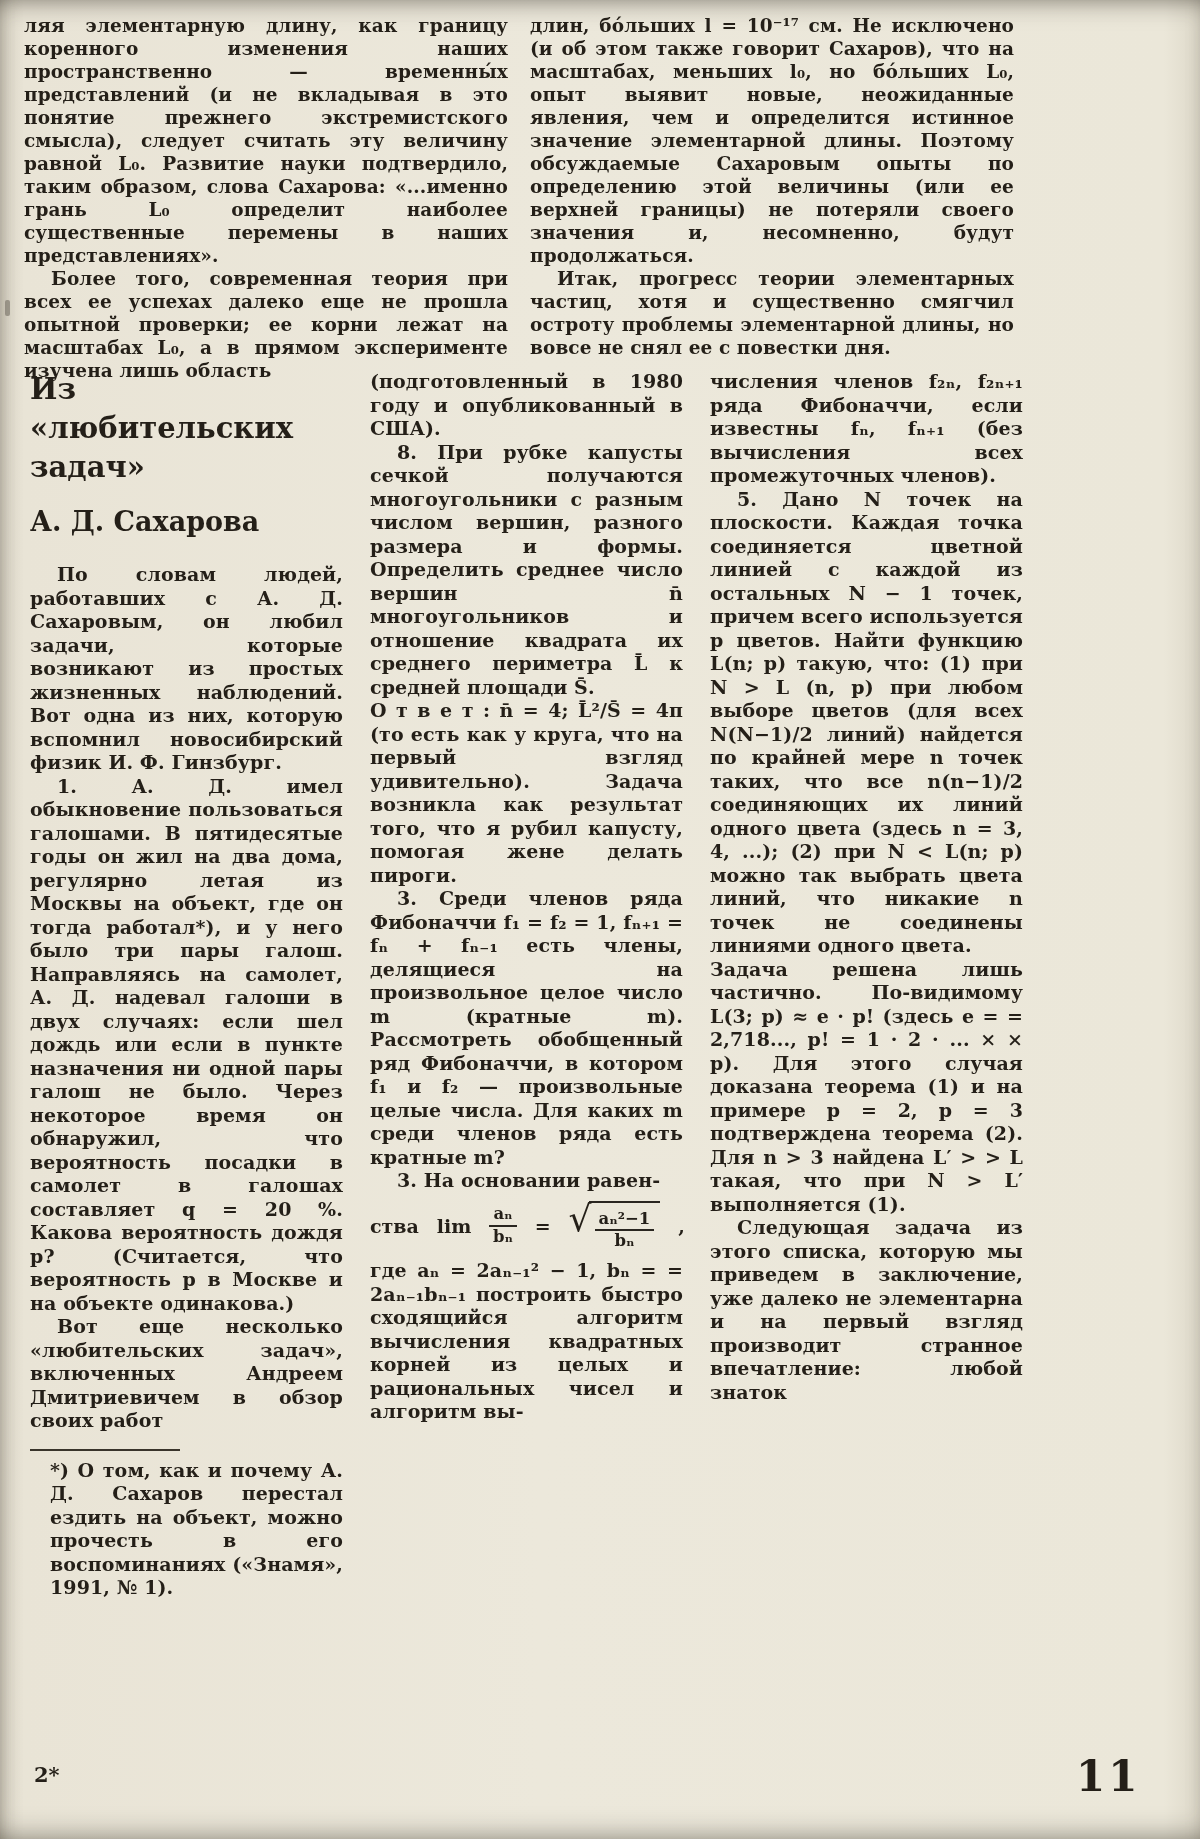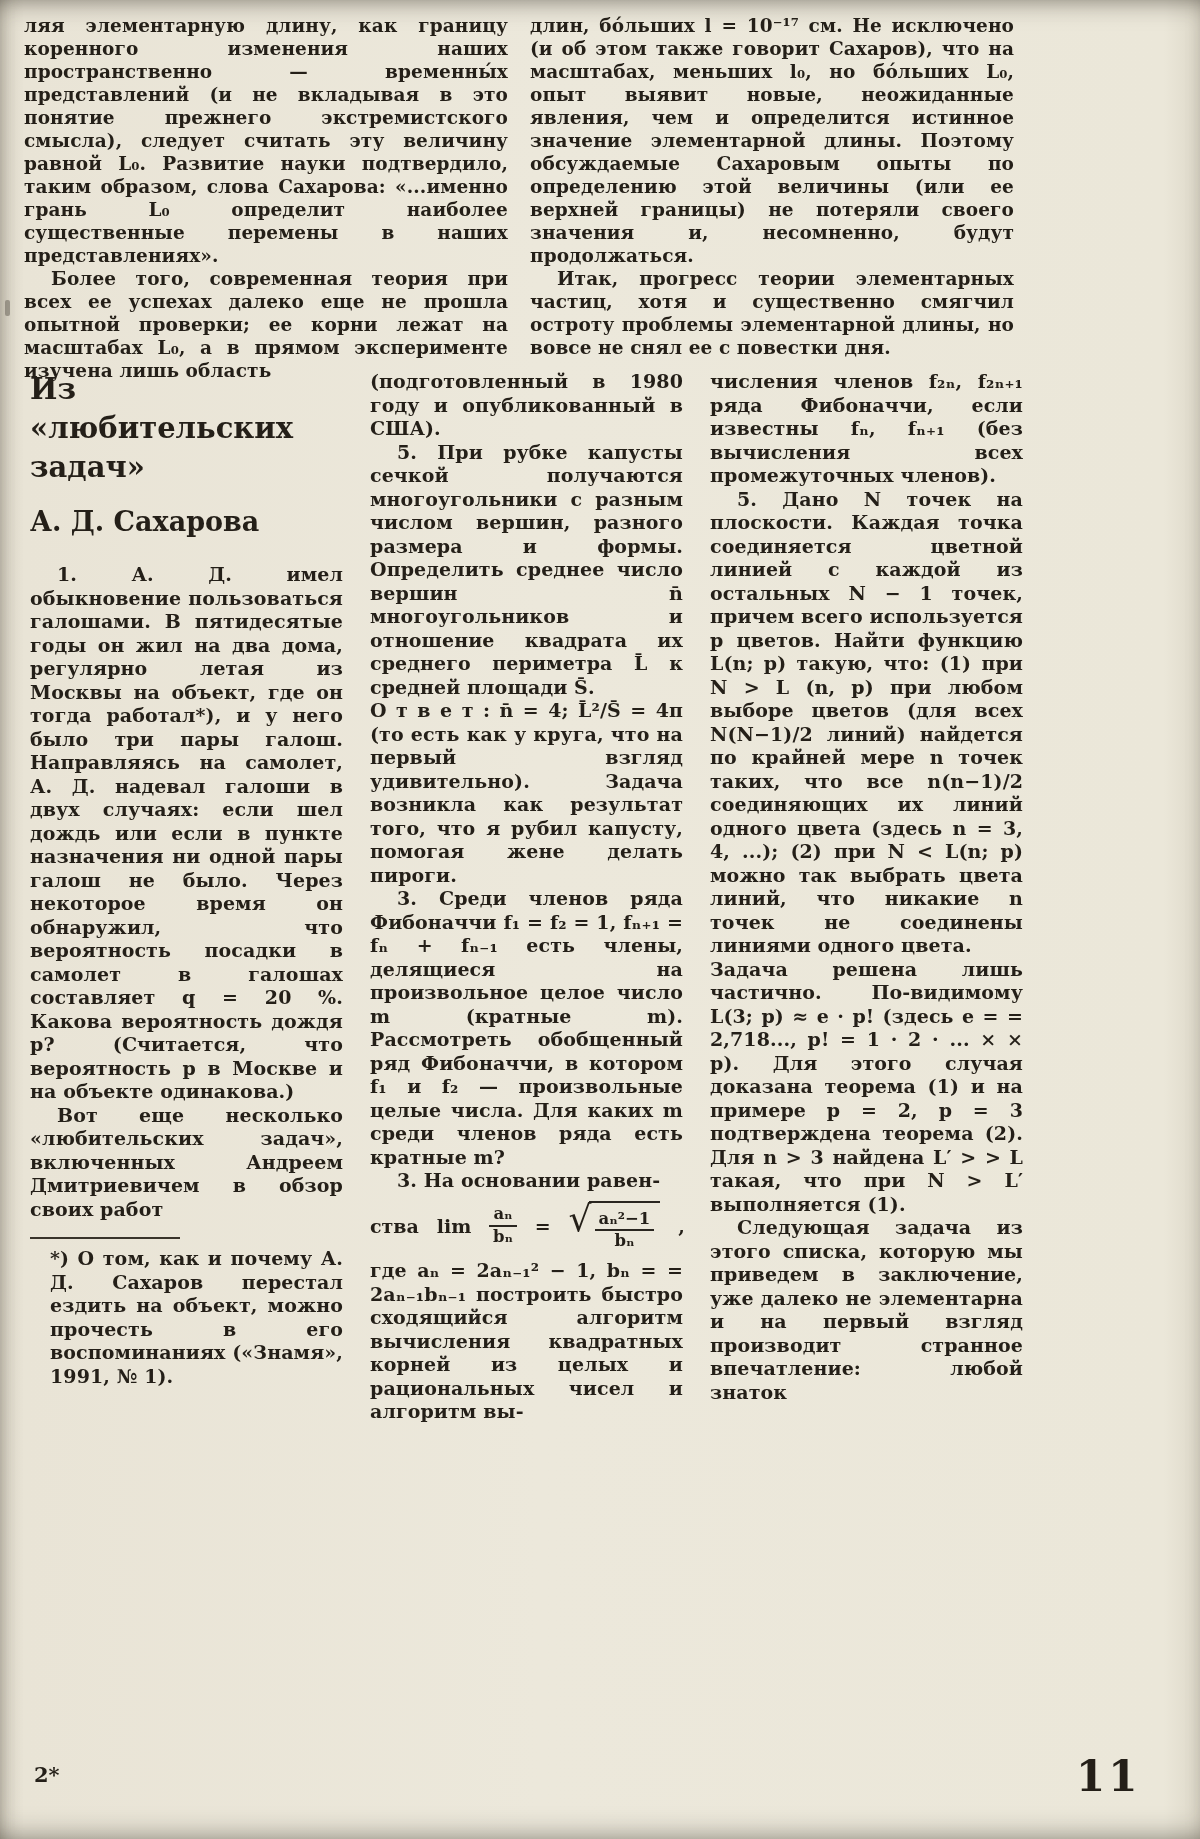--- a/index.html
+++ b/index.html
@@ -69,29 +69,30 @@
   </div>
 
   <div class="article">
 
     <div class="acol">
       <div class="title">
         <span>Из «любительских</span>
         <span>задач»</span>
       </div>
       <div class="subtitle">А. Д. Сахарова</div>
+      <p class="indent">По словам людей, работавших с А. Д. Сахаровым, он любил задачи, которые возникают из простых жизненных наблюдений. Вот одна из них, которую вспомнил новосибирский физик И. Ф. Гинзбург.</p>
       <p class="indent">1. А. Д. имел обыкновение пользоваться галошами. В пятидесятые годы он жил на два дома, регулярно летая из Москвы на объект, где он тогда работал*), и у него было три пары галош. Направляясь на самолет, А. Д. надевал галоши в двух случаях: если шел дождь или если в пункте назначения ни одной пары галош не было. Через некоторое время он обнаружил, что вероятность посадки в самолет в галошах составляет q = 20 %. Какова вероятность дождя p? (Считается, что вероятность p в Москве и на объекте одинакова.)</p>
       <p class="indent">Вот еще несколько «любительских задач», включенных Андреем Дмитриевичем в обзор своих работ</p>
       <div class="fn-rule"></div>
       <p class="footnote">*) О том, как и почему А. Д. Сахаров перестал ездить на объект, можно прочесть в его воспоминаниях («Знамя», 1991, № 1).</p>
     </div>
 
     <div class="acol">
       <p>(подготовленный в 1980 году и опубликованный в США).</p>
-      <p class="indent">5. При рубке капусты сечкой получаются многоугольники с разным числом вершин, разного размера и формы. Определить среднее число вершин n̄ многоугольников и отношение квадрата их среднего периметра L̄ к средней площади S̄.</p>
+      <p class="indent">8. При рубке капусты сечкой получаются многоугольники с разным числом вершин, разного размера и формы. Определить среднее число вершин n̄ многоугольников и отношение квадрата их среднего периметра L̄ к средней площади S̄.</p>
       <p>О т в е т :  n̄ = 4;  L̄²/S̄ = 4π (то есть как у круга, что на первый взгляд удивительно). Задача возникла как результат того, что я рубил капусту, помогая жене делать пироги.</p>
       <p class="indent">3. Среди членов ряда Фибоначчи f₁ = f₂ = 1, fₙ₊₁ = fₙ + fₙ₋₁ есть члены, делящиеся на произвольное целое число m (кратные m). Рассмотреть обобщенный ряд Фибоначчи, в котором f₁ и f₂ — произвольные целые числа. Для каких m среди членов ряда есть кратные m?</p>
       <p class="indent">3. На основании равен-</p>
 
       <div class="formula">
         <span>ства</span>
         <span>lim</span>
         <span class="frac">
           <span class="num">aₙ</span>
           <span class="den">bₙ</span>

